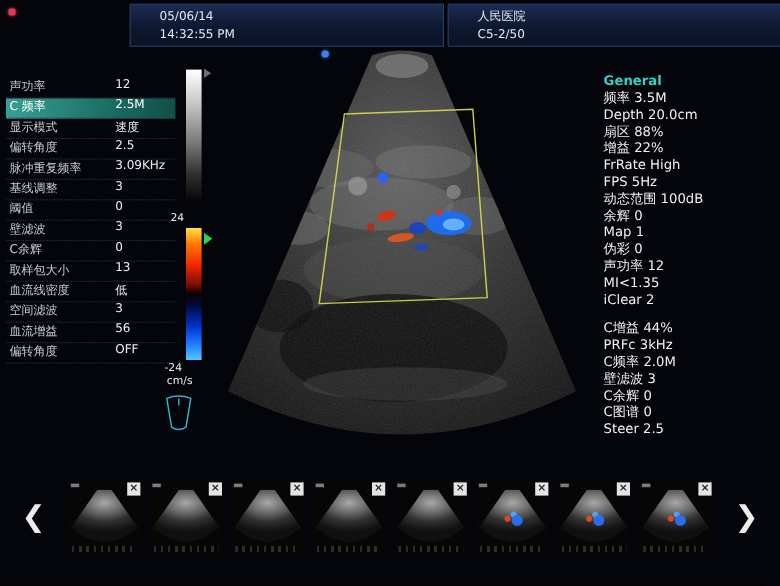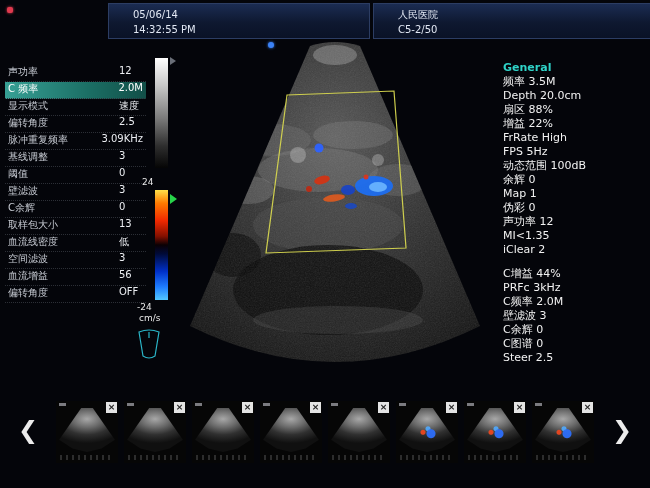--- a/index.html
+++ b/index.html
@@ -20,22 +20,22 @@
     border:1px solid #2c3d63; font-size:10px; line-height:15px; color:#e2e8f4;
     padding:3px 10px 3px 24px; }
   .header-left { width:262px; }
   .header-right { flex:1; }
 
   
   .left-panel { position:absolute; left:5px; top:65px; width:141px; font-size:10px; }
   .param-row { display:flex; align-items:flex-start; height:17px; padding:0 3px;
     border-bottom:1px dotted #2c2f36; color:#c6cad2; box-sizing:border-box; cursor:pointer; }
   .param-label { width:88px; white-space:nowrap; overflow:hidden; }
-  .param-value { flex:1; color:#eceef2; white-space:nowrap;margin-left:23px; }
-  .param-row.highlighted { background:linear-gradient(90deg,#37a095 0%,#1b6e64 60%,#124f48 100%); color:#fff;gap:17px; }
+  .param-value { flex:1; color:#eceef2; white-space:nowrap; }
+  .param-row.highlighted { background:linear-gradient(90deg,#37a095 0%,#1b6e64 60%,#124f48 100%); color:#fff; }
   .param-row.highlighted .param-value { color:#fff; }
 
   
   .grayscale-bar { position:absolute; left:155px; top:58px; width:13px; height:110px;
     background:linear-gradient(180deg,#ffffff 0%,#c8c8c8 25%,#7a7a7a 55%,#2e2e2e 80%,#050505 100%); }
   .color-bar { position:absolute; left:155px; top:190px; width:13px; height:110px;
     background:linear-gradient(180deg,#ffe14a 0%,#ff7a00 12%,#f02800 28%,#841000 42%,#0a0004 50%,#000a38 58%,#0030c8 74%,#1e7cff 88%,#52c8ff 100%); }
   .scale-max { position:absolute; left:142px; top:177px; font-size:9px; color:#e8e8e8; }
   .scale-min { position:absolute; left:137px; top:302px; font-size:9px; color:#e8e8e8; }
   .scale-unit { position:absolute; left:139px; top:313px; font-size:9px; color:#e8e8e8; }
@@ -104,21 +104,21 @@
     </div>
   </div>
 
   <div class="left-panel">
     <div class="param-row">
       <span class="param-label">声功率</span>
       <span class="param-value">12</span>
     </div>
     <div class="param-row highlighted">
       <span class="param-label">C 频率</span>
-      <span class="param-value">2.0M</span>
+      <span class="param-value">2.5M</span>
     </div>
     <div class="param-row">
       <span class="param-label">显示模式</span>
       <span class="param-value">速度</span>
     </div>
     <div class="param-row">
       <span class="param-label">偏转角度</span>
       <span class="param-value">2.5</span>
     </div>
     <div class="param-row">

